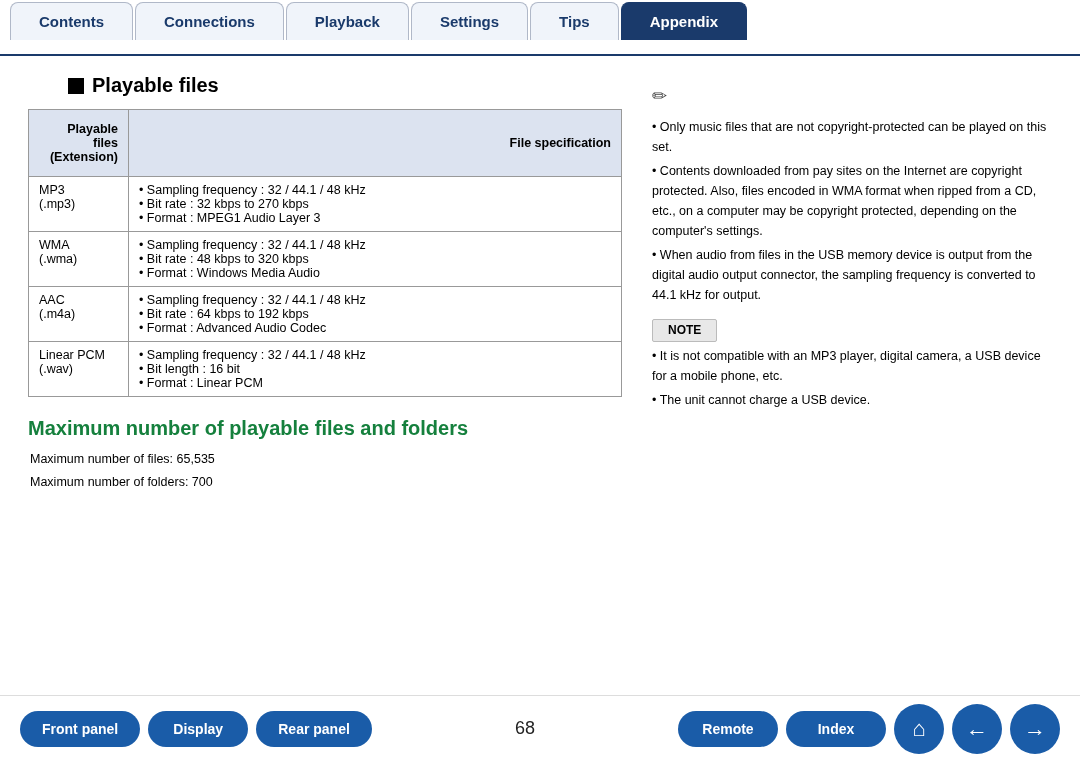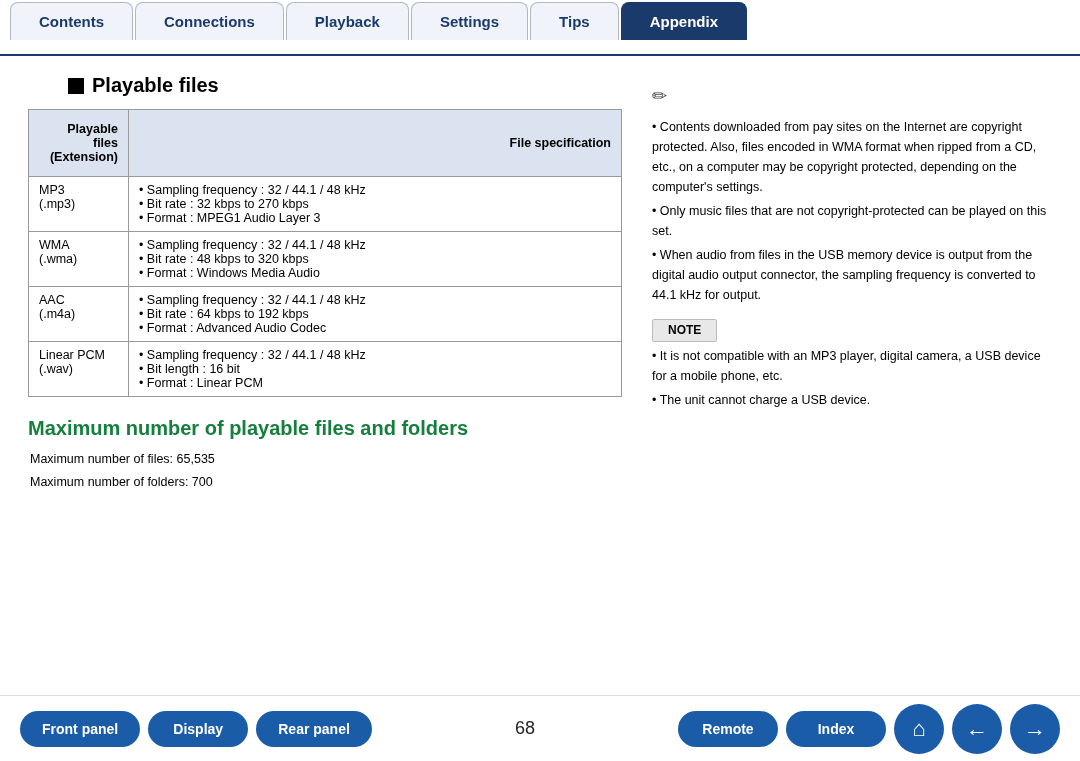--- a/index.html
+++ b/index.html
@@ -280,22 +280,22 @@
     </div>
     <div class="section2-body">
       <div>Maximum number of files: 65,535</div>
       <div>Maximum number of folders: 700</div>
     </div>
   </div>
 
   <div class="right-col">
     <div class="pencil-icon">✏</div>
     <ul id="right-notes">
-    <li>Contents downloaded from pay sites on the Internet are copyright protected. Also, files encoded in WMA format when ripped from a CD, etc., on a computer may be copyright protected, depending on the computer's settings.</li>
-        <li>Only music files that are not copyright-protected can be played on this set.</li>
+    <li>Only music files that are not copyright-protected can be played on this set.</li>
+        <li>Contents downloaded from pay sites on the Internet are copyright protected. Also, files encoded in WMA format when ripped from a CD, etc., on a computer may be copyright protected, depending on the computer's settings.</li>
         <li>When audio from files in the USB memory device is output from the digital audio output connector, the sampling frequency is converted to 44.1 kHz for output.</li>
       </ul>
     <div class="note-box">NOTE</div>
     <ul id="note-items">
     <li>It is not compatible with an MP3 player, digital camera, a USB device for a mobile phone, etc.</li>
         <li>The unit cannot charge a USB device.</li>
       </ul>
   </div>
 
 </div>

